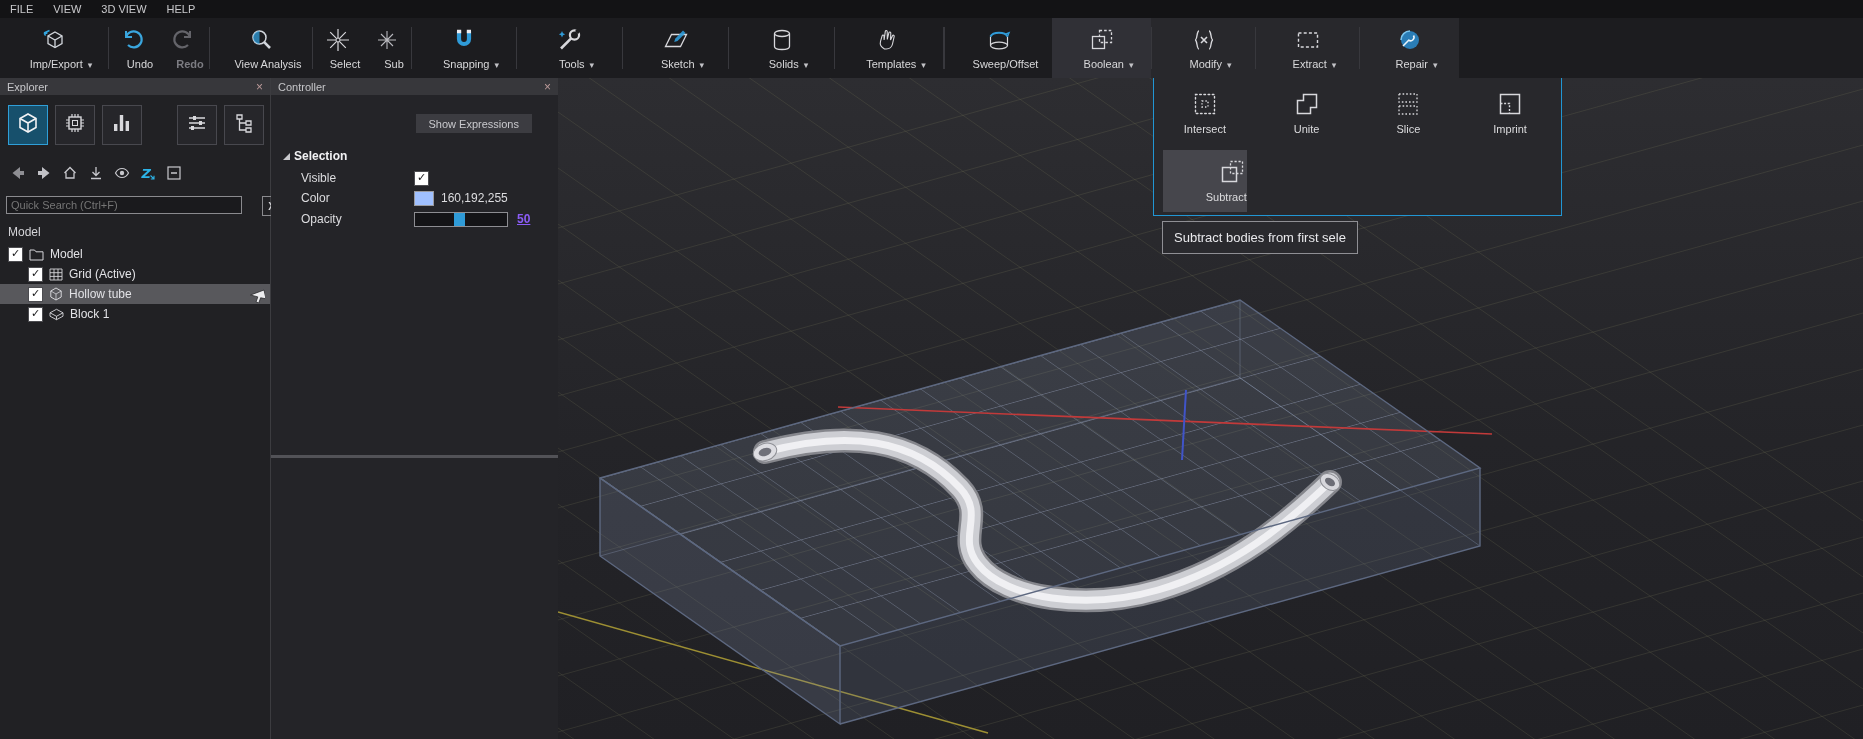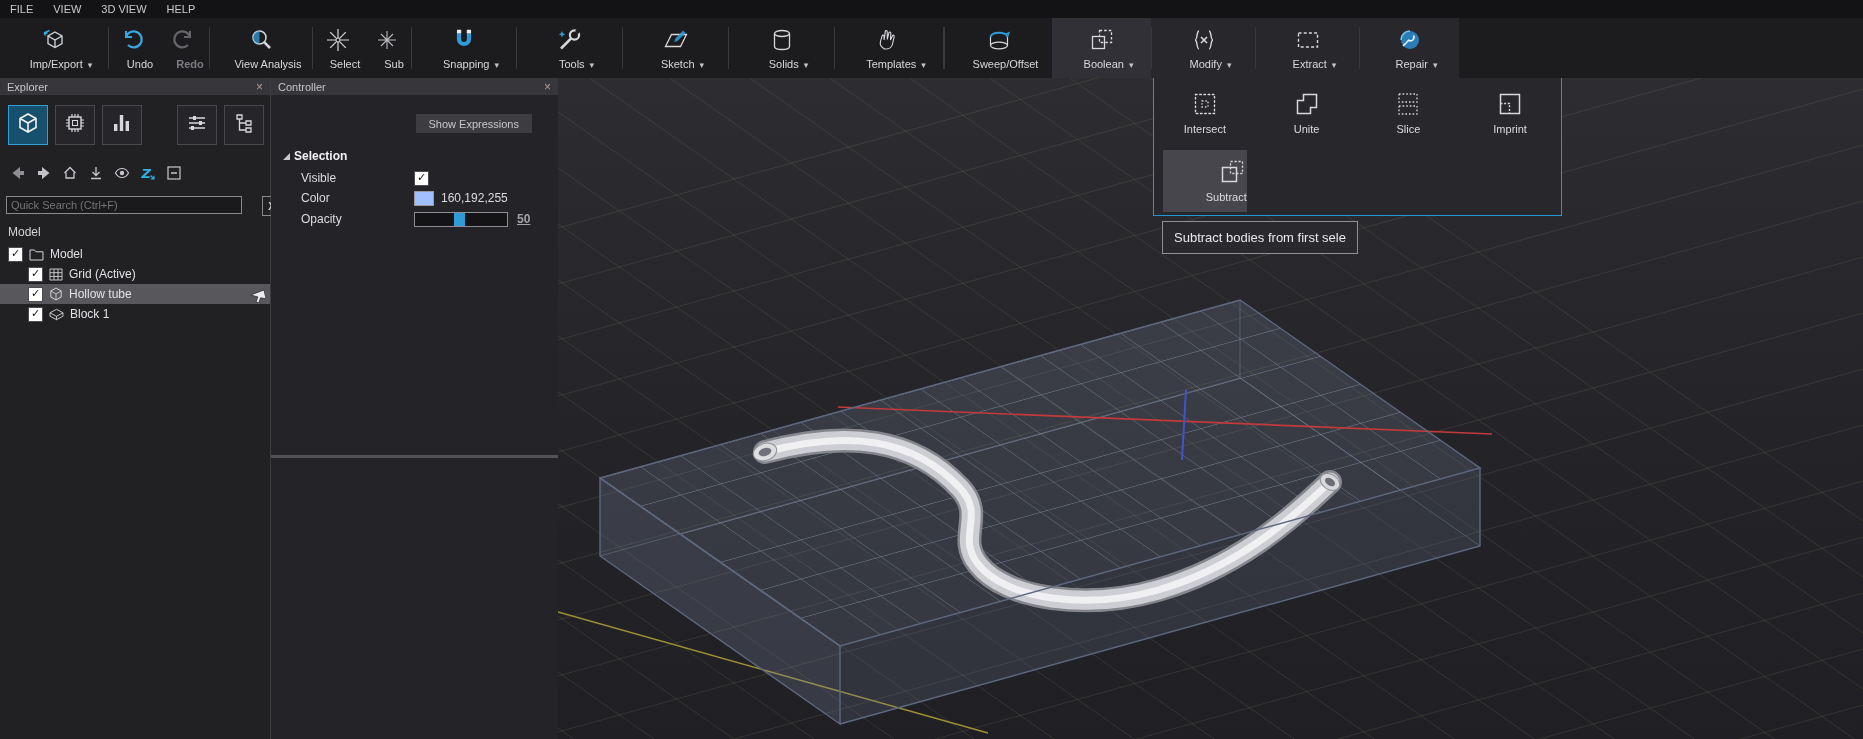--- a/index.html
+++ b/index.html
@@ -58,21 +58,21 @@
   .show-expr{position:absolute;right:26px;top:36px;height:19px;padding:0 13px;background:#3c3c41;color:#c9c9cd;
              font-size:11px;border:0;display:flex;align-items:center;font-family:inherit;}
   .sec-header{position:absolute;left:12px;top:71px;display:flex;align-items:flex-end;gap:4px;}
   .tri{width:0;height:0;border-left:7px solid transparent;border-bottom:7px solid #c9c9cd;margin-bottom:3px;}
   .sec-title{font-size:12px;font-weight:bold;color:#f2f2f4;}
   .crow{position:absolute;left:30px;display:flex;align-items:center;font-size:12px;color:#dcdcdf;height:16px;}
   .crow .clabel{width:113px;}
   .swatch{width:18px;height:13px;background:#A0C0FF;border:1px solid #9a9a9e;margin-right:7px;flex:none;}
   .slider{width:92px;height:13px;border:1px solid #8d8d92;background:#141417;position:relative;margin-right:9px;flex:none;}
   .slider .handle{position:absolute;left:42%;top:0;width:11px;height:100%;background:#2f9bd8;}
-  .cval{font-weight:bold;color:#a3a3a3;text-decoration:underline;}
+  .cval{font-weight:bold;color:#8b5cf6;text-decoration:underline;}
   .splitter{position:absolute;left:0;top:377px;width:100%;height:3px;background:#525257;}
   
   .viewport{position:absolute;left:558px;top:78px;width:1305px;height:661px;
             background:linear-gradient(#2d2d31,#242428 55%,#202024);}
   .viewport svg{display:block;}
 </style>
 </head>
 <body>
 
 <div class="app">

